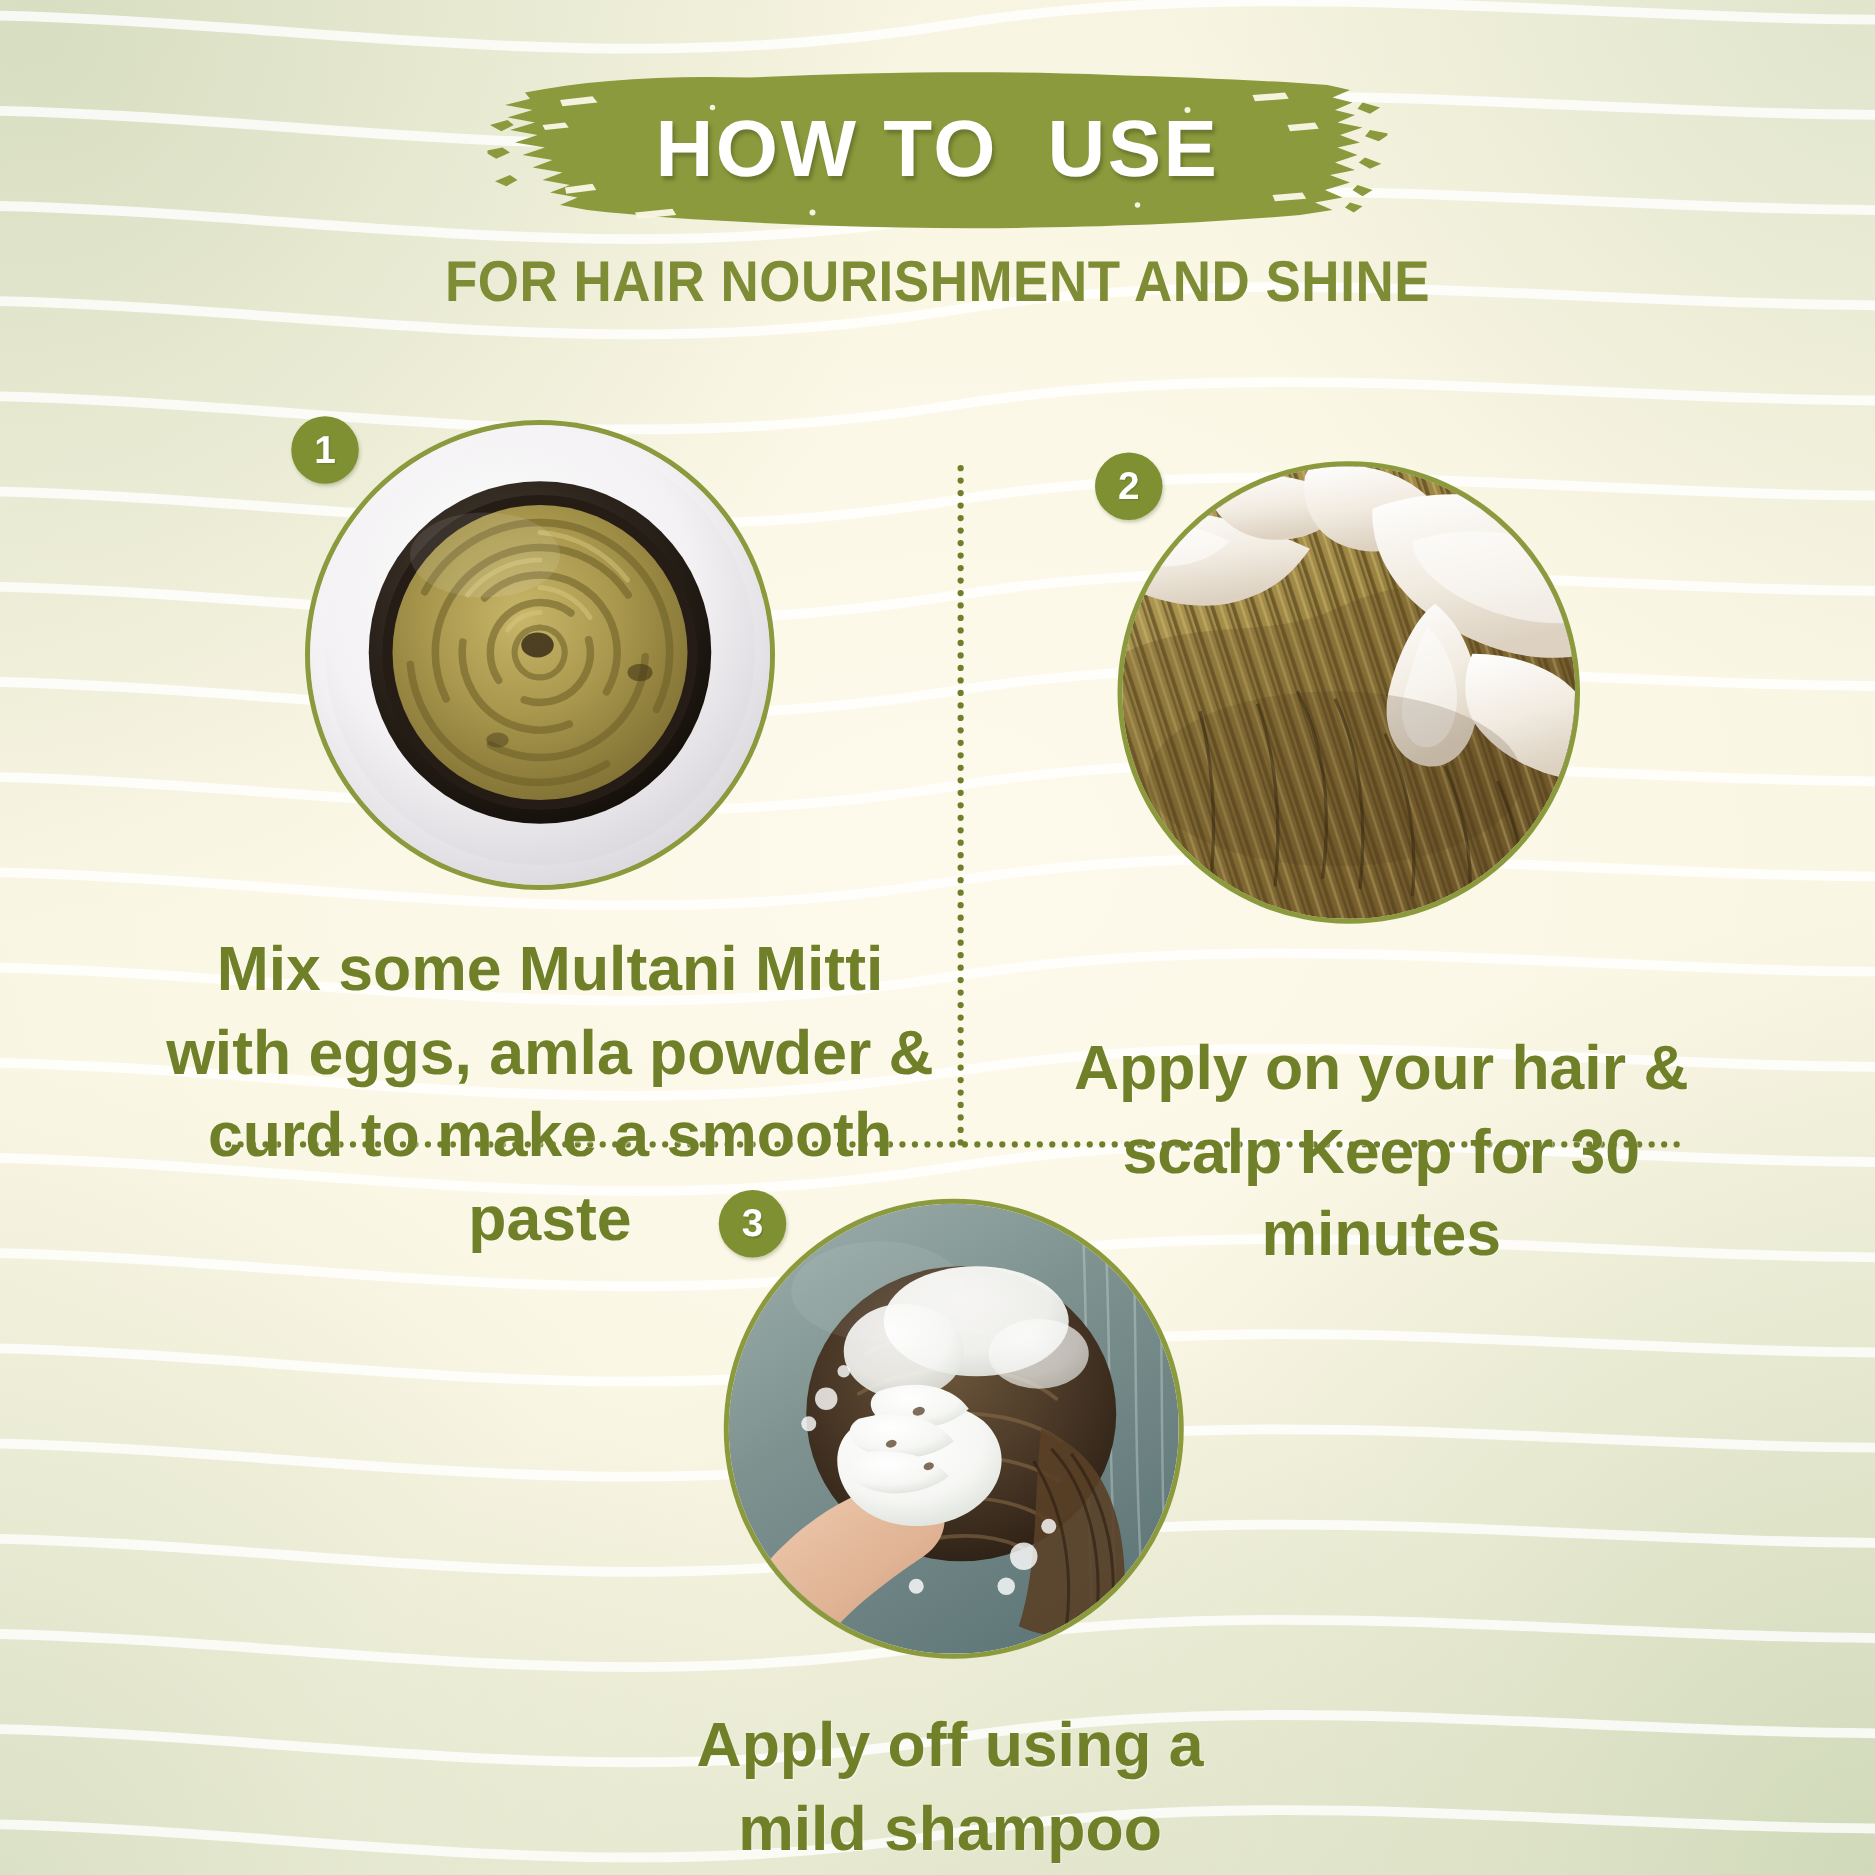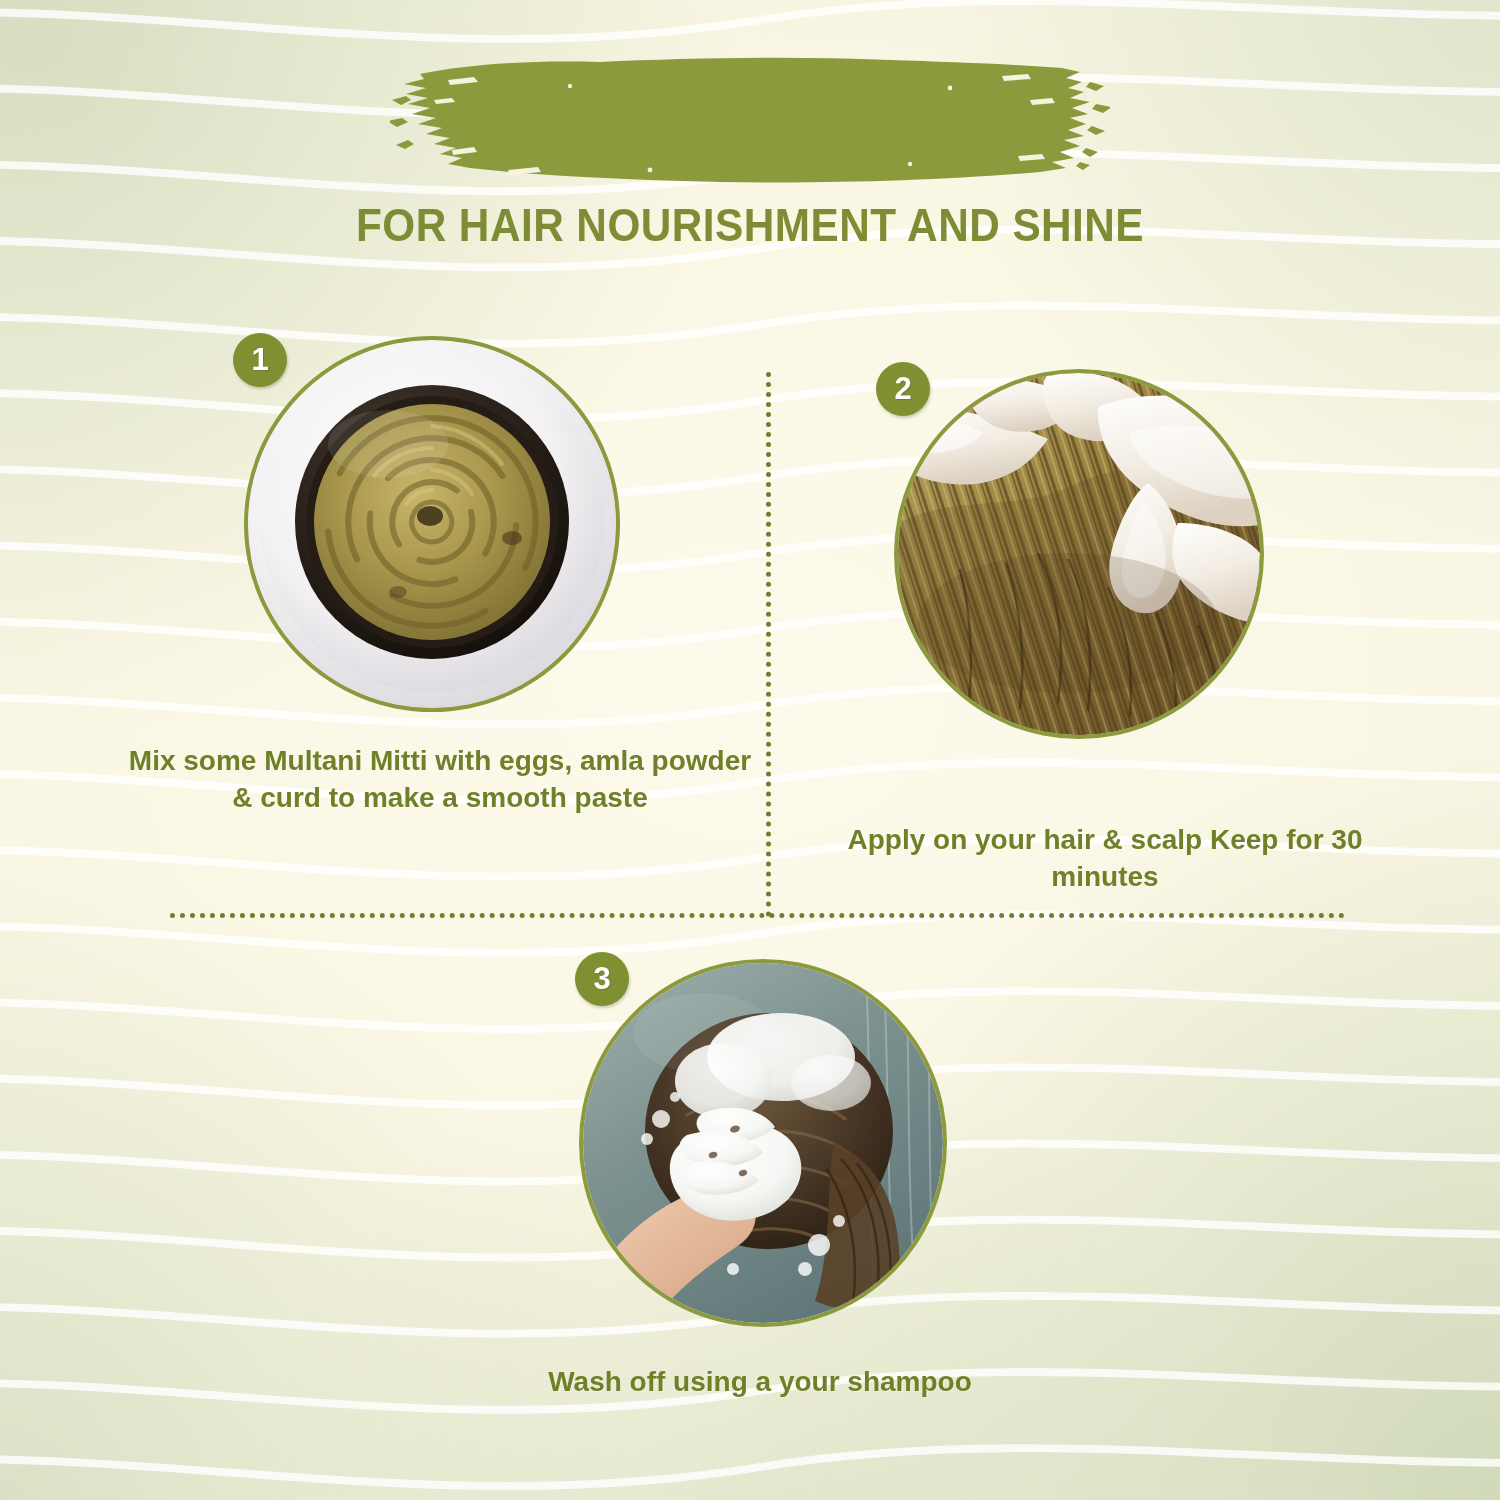--- a/index.html
+++ b/index.html
@@ -135,21 +135,21 @@
     font-family: "Liberation Sans", sans-serif;
     z-index: 6;
     box-shadow: 1px 2px 3px rgba(90,100,50,0.3);
     text-shadow: 1px 1px 1px rgba(80,90,40,0.35);
   }
   .caption {
     position: absolute;
     text-align: center;
     color: #6f8028;
     font-weight: 700;
-    font-size: 28px;
+    font-size: 50px;
     line-height: 1.33;
     font-family: "Liberation Sans", sans-serif;
     text-shadow: 1px 1px 0 rgba(255,255,255,0.35);
   }
 
   
   #step1 .photo { left: 248px; top: 340px; width: 368px; height: 368px; }
   #step1 .badge { left: 233px; top: 333px; }
   #step1 .caption { left: 120px; top: 742px; width: 640px; }
 
@@ -246,20 +246,21 @@
           <path d="M640,48 l22,-2 3,5 -23,2 z"></path>
           <path d="M628,104 l24,-2 3,5 -25,2 z"></path>
           <circle cx="560" cy="36" r="2.4"></circle>
           <circle cx="520" cy="112" r="2.2"></circle>
           <circle cx="180" cy="34" r="2.2"></circle>
           <circle cx="260" cy="118" r="2.4"></circle>
         </g>
       </svg>
     </div>
 
+    <div class="title">HOW TO  USE</div>
     <div class="subtitle">FOR HAIR NOURISHMENT AND SHINE</div>
   </div>
 
   <div class="divider-h"></div>
   <div class="divider-v"></div>
 
   <div class="step" id="step1">
     <div class="photo">
       <div class="photo-inner">
         <div class="art">
@@ -451,16 +452,16 @@
               <circle cx="222" cy="306" r="7"></circle>
               <circle cx="256" cy="258" r="6"></circle>
               <circle cx="150" cy="306" r="6"></circle>
             </g>
             <ellipse cx="120" cy="70" rx="70" ry="40" fill="#ffffff" opacity="0.08"></ellipse>
           </svg>
         </div>
       </div>
     </div>
     <div class="badge">3</div>
-    <div class="caption">Wash off using a your shampoo</div>
+    <div class="caption">Apply off using a mild shampoo</div>
   </div>
 
 </div>
 
 </body></html>

